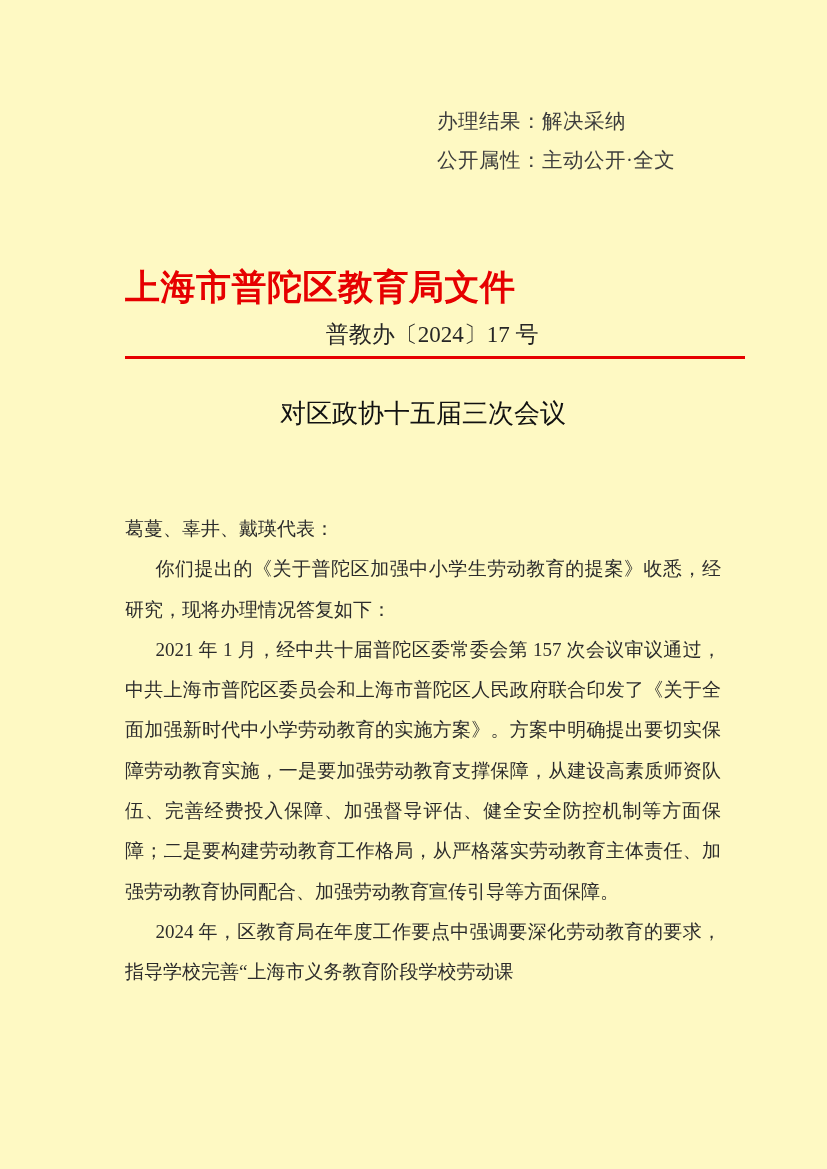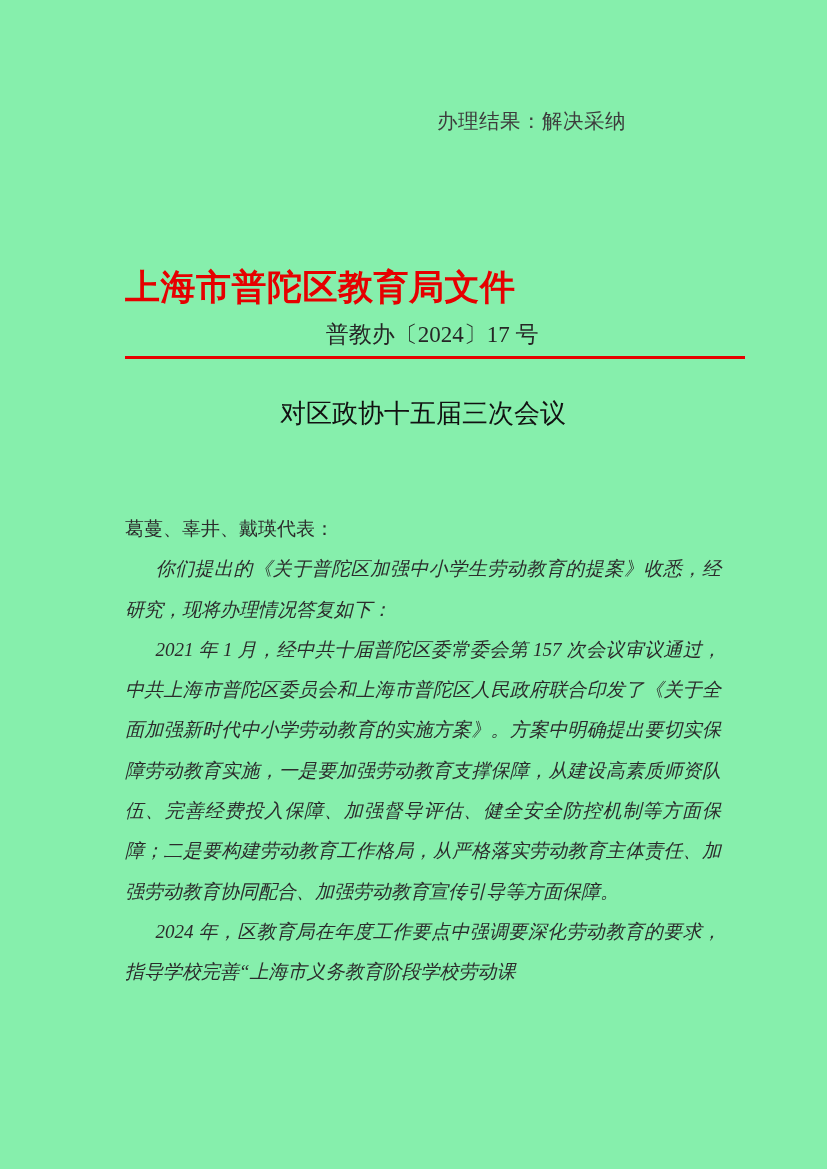--- a/index.html
+++ b/index.html
@@ -6,21 +6,21 @@
   html, body {
     margin: 0; padding: 0;
     width: 827px; height: 1169px;
     background: #ffffff;
     overflow: hidden;
     font-family: "Liberation Serif", serif;
   }
   .page {
     position: relative;
     width: 827px; height: 1169px;
-    background: #86efac;
+    background: #fef9c3;
   }
   .meta {
     position: absolute;
     left: 437px; top: 102px;
     font-size: 20.5px;
     line-height: 39px;
     color: #3d3d3d;
     letter-spacing: 0.5px;
   }
   .org-title {
@@ -63,35 +63,36 @@
   .body-block {
     position: absolute;
     left: 125px; top: 509px;
     width: 596px;
     font-size: 19px;
     line-height: 40.3px;
     text-align: justify;
     color: #2c2c2c;
   }
   .body-block p { margin: 0; }
-  .para { text-indent: 1.6em; font-style: italic; }
+  .para { text-indent: 1.6em; }
   .section-heading {
     font-weight: 700;
     font-family: "Liberation Sans", sans-serif;
     color: #000000;
     letter-spacing: 1px;
   }
 </style>
 </head>
 <body>
 
 <div class="page">
 
   <div class="meta">
     <div>办理结果：解决采纳</div>
+    <div>公开属性：主动公开·全文</div>
   </div>
 
   <div class="org-title">上海市普陀区教育局文件</div>
 
   <div class="doc-number">普教办〔2024〕17 号</div>
 
   <div class="red-rule"></div>
 
   <div class="doc-title">
     <div>对区政协十五届三次会议</div>

